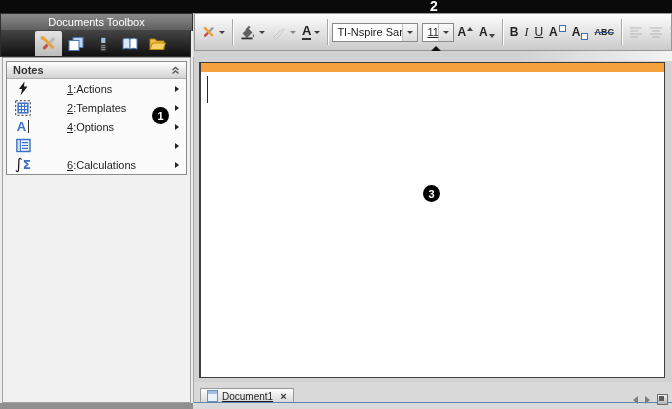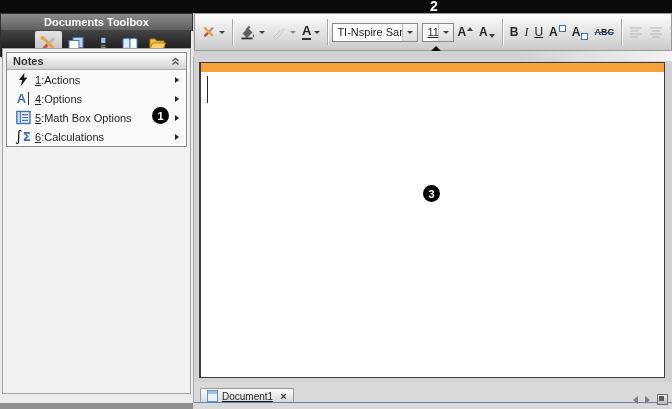--- a/index.html
+++ b/index.html
@@ -13,33 +13,33 @@
   .callout{position:absolute;width:17px;height:17px;border-radius:50%;background:#000;
     color:#fff;font-size:11px;font-weight:bold;display:flex;align-items:center;justify-content:center;z-index:30;}
   .callout2{position:absolute;left:430px;top:-2px;color:#fff;font-size:14px;font-weight:bold;z-index:31;}
   #callout1{left:152px;top:107px;}
   #callout3{left:423px;top:185px;}
 
   
   .sidebar{position:absolute;left:0;top:13px;width:193px;height:396px;background:#ececec;}
   .sb-title{position:absolute;left:0;top:0;width:191px;height:17px;
     background:linear-gradient(#8a8a8a,#5d5d5d);border:1px solid #2e2e2e;border-bottom:none;
-    color:#fff;font-size:11px;font-weight:bold;text-align:center;line-height:17px;}
+    color:#fff;font-size:11px;font-weight:normal;text-align:center;line-height:17px;}
   .tabrow{position:absolute;left:0;top:17px;width:191px;height:27px;
     background:linear-gradient(#454545,#101010);border:1px solid #2e2e2e;border-top:none;
     display:flex;align-items:flex-end;padding-left:34px;box-sizing:border-box;}
   .sbtab{width:27px;height:24px;display:flex;align-items:center;justify-content:center;margin-bottom:0;}
   .sbtab.selected{background:linear-gradient(#e4e4e4,#bdbdbd);border-radius:2px 2px 0 0;height:25px;}
-  .panel-outer{position:absolute;left:2px;top:35px;width:187px;height:344px;
+  .panel-outer{position:absolute;left:2px;top:44px;width:187px;height:344px;
     background:#f1f1f1;border:1px solid #a2a2a2;}
   .notes-panel{position:absolute;left:3px;top:3px;right:3px;border:1px solid #8c8c8c;background:#fbfbfb;}
   .notes-header{height:16px;background:linear-gradient(#ffffff,#d2d2d2);border-bottom:1px solid #adadad;
     display:flex;align-items:center;padding:0 6px;font-size:11px;font-weight:bold;color:#333;}
   .notes-header .spacer{flex:1;}
-  .mrow{height:19px;display:flex;align-items:center;padding:0 7px;}
+  .mrow{height:19px;display:flex;align-items:center;padding:0 7px;gap:32px;}
   .mi-icon{width:18px;height:16px;margin-right:3px;display:flex;align-items:center;justify-content:center;flex:none;}
   .mi-text{font-size:11px;color:#1e1e1e;white-space:nowrap;}
   .mi-text .num{text-decoration:underline;}
   .sub-arrow{margin-left:auto;width:0;height:0;border-left:4px solid #222;
     border-top:3px solid transparent;border-bottom:3px solid transparent;}
   .sb-bottom{position:absolute;left:0;top:390px;width:193px;height:6px;background:#8f8f8f;}
   .fmtA{color:var(--icon_blue);font-weight:bold;font-size:13px;line-height:1;}
   .fmtbar{width:1px;height:13px;background:#333;margin-left:2px;}
   .integral{color:#111;font-size:15px;line-height:1;font-family:"DejaVu Sans",sans-serif;}
   .sigma{color:var(--icon_blue);font-weight:bold;font-size:12px;line-height:1;font-family:"DejaVu Sans",sans-serif;}
@@ -175,40 +175,50 @@
       <div class="mrow">
         <span class="mi-icon">
           <svg width="14" height="15" viewBox="0 0 14 15">
             <path d="M8.5 0.5 L3 8 L6.2 8 L4.5 14.5 L11.5 5.6 L8 5.6 Z" fill="#1a1a1a"></path>
           </svg>
         </span>
         <span class="mi-text"><span class="num">1</span><span>:</span><span>Actions</span></span>
         <span class="sub-arrow"></span>
       </div>
 
+      <div class="mrow">
+        <span class="mi-icon">
+          <svg width="16" height="16" viewBox="0 0 16 16">
+            <rect x="0.7" y="0.7" width="14.6" height="14.6" fill="none" stroke="#3e3e3e" stroke-dasharray="2.2 1.8"></rect>
+            <rect x="3.2" y="3.2" width="9.6" height="9.6" fill="#fff" stroke="#3A6FC4" stroke-width="1.5"></rect>
+            <path d="M6.4 3.2 V12.8 M9.6 3.2 V12.8 M3.2 6.4 H12.8 M3.2 9.6 H12.8" stroke="#3A6FC4" stroke-width="1.1"></path>
+          </svg>
+        </span>
+        <span class="mi-text"><span class="num">2</span><span>:</span><span>Templates</span></span>
+        <span class="sub-arrow"></span>
+      </div>
 
 
       <div class="mrow">
         <span class="mi-icon">
           <span class="fmtA">A</span>
             <span class="fmtbar"></span>
         </span>
         <span class="mi-text"><span class="num">4</span><span>:</span><span>Options</span></span>
         <span class="sub-arrow"></span>
       </div>
 
       <div class="mrow">
         <span class="mi-icon">
           <svg width="15" height="15" viewBox="0 0 15 15">
             <rect x="1" y="1.5" width="13" height="12" fill="#eaf1fb" stroke="#3A6FC4" stroke-width="1.4"></rect>
             <rect x="1" y="1.5" width="3.4" height="12" fill="#cfe0f4" stroke="#3A6FC4" stroke-width="1"></rect>
             <path d="M6 4.6 H12 M6 7.5 H12 M6 10.4 H12" stroke="#3A6FC4" stroke-width="1.2"></path>
           </svg>
         </span>
-        <span class="mi-text"><span class="num">5</span><span>:</span><span>Math Box Options</span></span>
         <span class="sub-arrow"></span>
       </div>
 
       <div class="mrow">
         <span class="mi-icon">
           <span class="integral">∫</span>
             <span class="sigma">Σ</span>
         </span>
         <span class="mi-text"><span class="num">6</span><span>:</span><span>Calculations</span></span>
         <span class="sub-arrow"></span>

